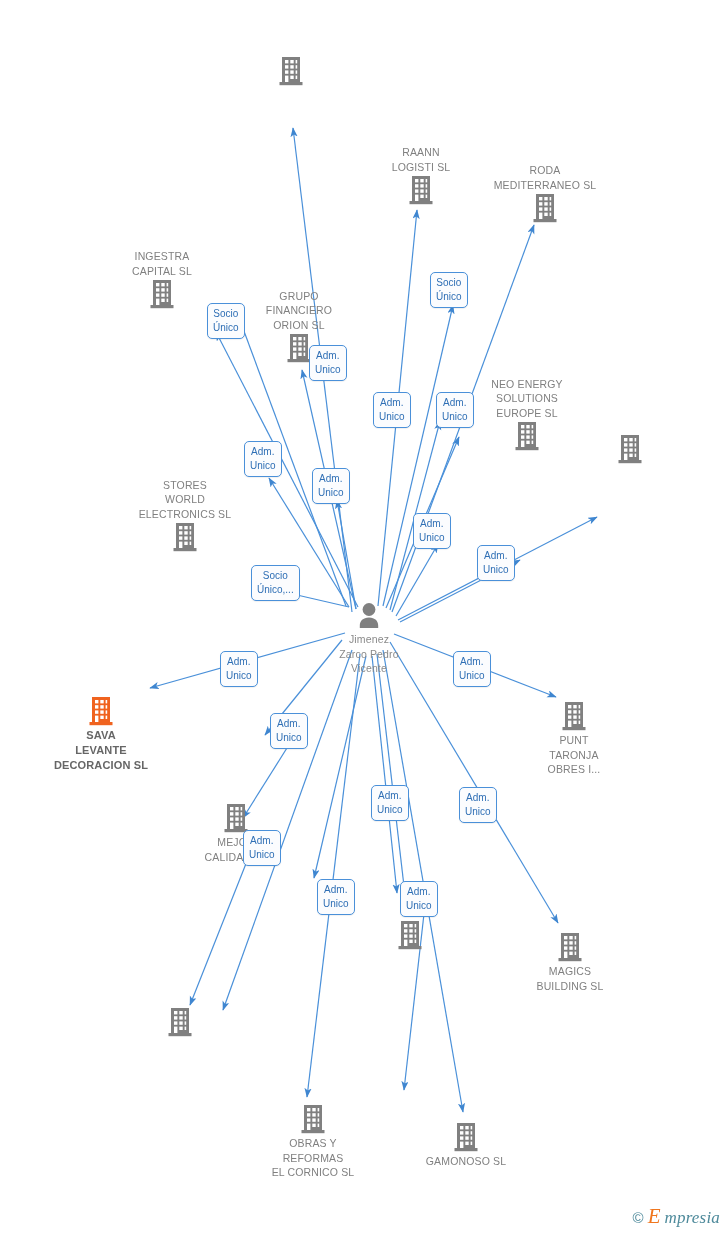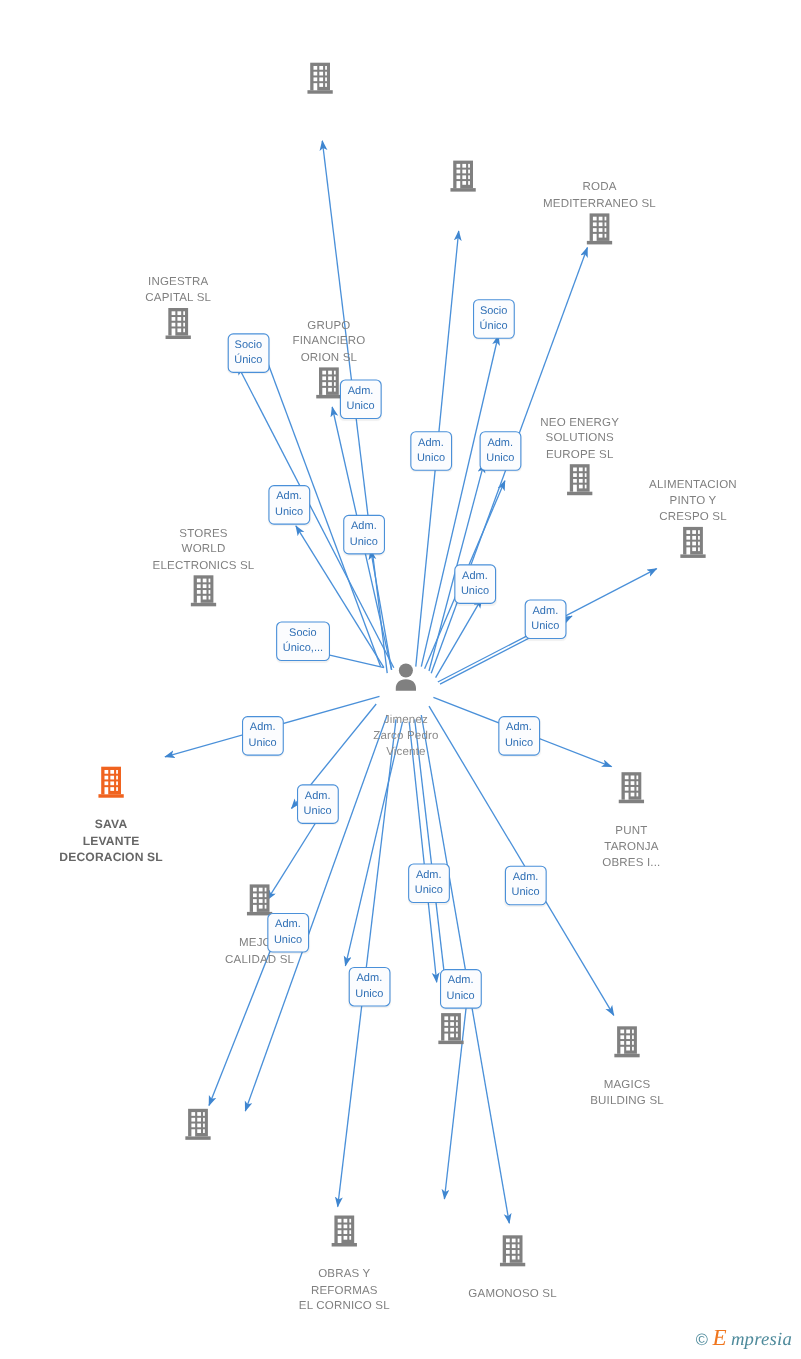--- a/index.html
+++ b/index.html
@@ -32,21 +32,21 @@
   .node .ico svg { display: inline-block; }
   .node .lbl {
     display: block;
     font-size: 10.5px;
     line-height: 14.5px;
     color: #808080;
     letter-spacing: .15px;
     white-space: pre-line;
   }
   .node.label-above .lbl { margin-bottom: 1px; }
-  .node.label-below .lbl { margin-top: 17px; }
+  .node.label-below .lbl { margin-top: 2px; }
   .node.focus .lbl {
     color: #666666;
     font-weight: bold;
     font-size: 11px;
     line-height: 15px;
   }
   .node.person .lbl { color: #8a8a8a; }
 
   
   .badge {
@@ -146,20 +146,22 @@
               <rect x="7" y="14.4" width="3.4" height="3.4"></rect>
               <rect x="12.3" y="14.4" width="3.4" height="3.4"></rect>
               <rect x="17.6" y="14.4" width="1.6" height="3.4"></rect>
               <rect x="7" y="19.6" width="3.4" height="6.4"></rect>
               <rect x="12.3" y="19.6" width="3.4" height="3.4"></rect>
               <rect x="17.6" y="19.6" width="1.6" height="3.4"></rect>
             </g>
           </svg></span>
       </div>
       <div class="node label-above" style="left: 421px; top: 145px;">
+        <span class="lbl">RAANN
+LOGISTI SL</span>
         <span class="ico"><svg width="26" height="30" viewBox="0 0 26 30" aria-hidden="true">
             <rect x="4" y="1" width="18" height="25" fill="#808080"></rect>
             <rect x="1.5" y="26" width="23" height="3.2" fill="#808080"></rect>
             <g fill="#ffffff">
               <rect x="7" y="4" width="3.4" height="3.4"></rect>
               <rect x="12.3" y="4" width="3.4" height="3.4"></rect>
               <rect x="17.6" y="4" width="1.6" height="3.4"></rect>
               <rect x="7" y="9.2" width="3.4" height="3.4"></rect>
               <rect x="12.3" y="9.2" width="3.4" height="3.4"></rect>
               <rect x="17.6" y="9.2" width="1.6" height="3.4"></rect>
@@ -256,23 +258,20 @@
               <rect x="7" y="14.4" width="3.4" height="3.4"></rect>
               <rect x="12.3" y="14.4" width="3.4" height="3.4"></rect>
               <rect x="17.6" y="14.4" width="1.6" height="3.4"></rect>
               <rect x="7" y="19.6" width="3.4" height="6.4"></rect>
               <rect x="12.3" y="19.6" width="3.4" height="3.4"></rect>
               <rect x="17.6" y="19.6" width="1.6" height="3.4"></rect>
             </g>
           </svg></span>
       </div>
       <div class="node label-above" style="left: 630px; top: 433.5px;">
-        <span class="lbl">ALIMENTACION
-PINTO Y
-CRESPO SL</span>
         <span class="ico"><svg width="26" height="30" viewBox="0 0 26 30" aria-hidden="true">
             <rect x="4" y="1" width="18" height="25" fill="#808080"></rect>
             <rect x="1.5" y="26" width="23" height="3.2" fill="#808080"></rect>
             <g fill="#ffffff">
               <rect x="7" y="4" width="3.4" height="3.4"></rect>
               <rect x="12.3" y="4" width="3.4" height="3.4"></rect>
               <rect x="17.6" y="4" width="1.6" height="3.4"></rect>
               <rect x="7" y="9.2" width="3.4" height="3.4"></rect>
               <rect x="12.3" y="9.2" width="3.4" height="3.4"></rect>
               <rect x="17.6" y="9.2" width="1.6" height="3.4"></rect>

